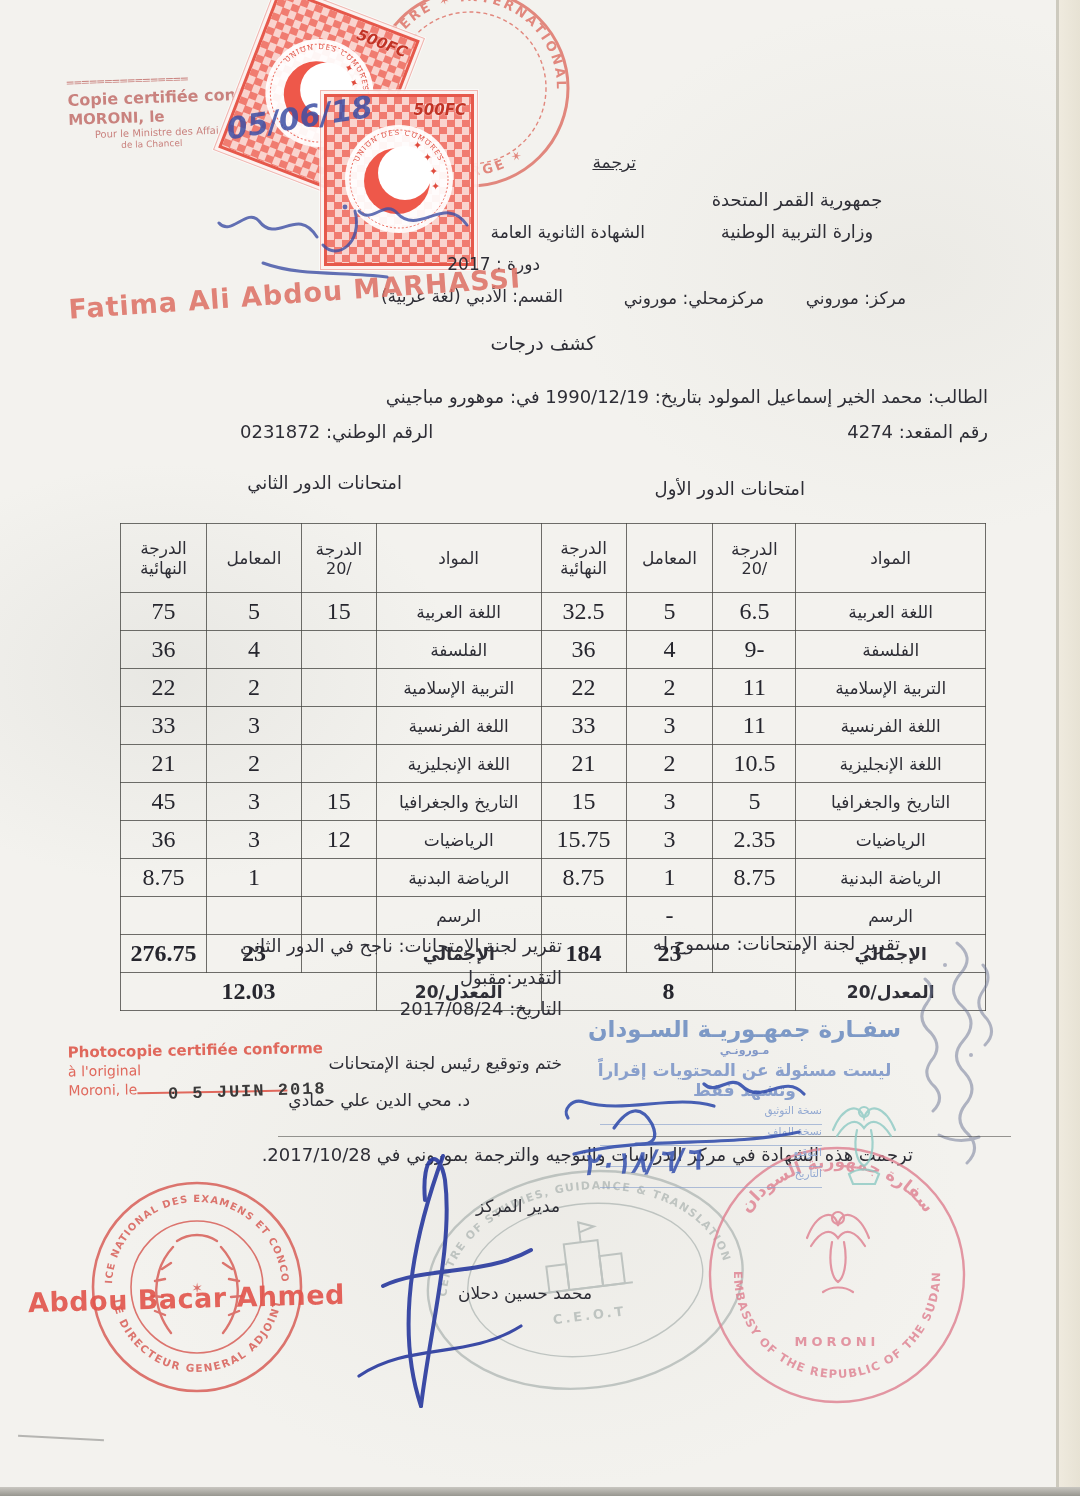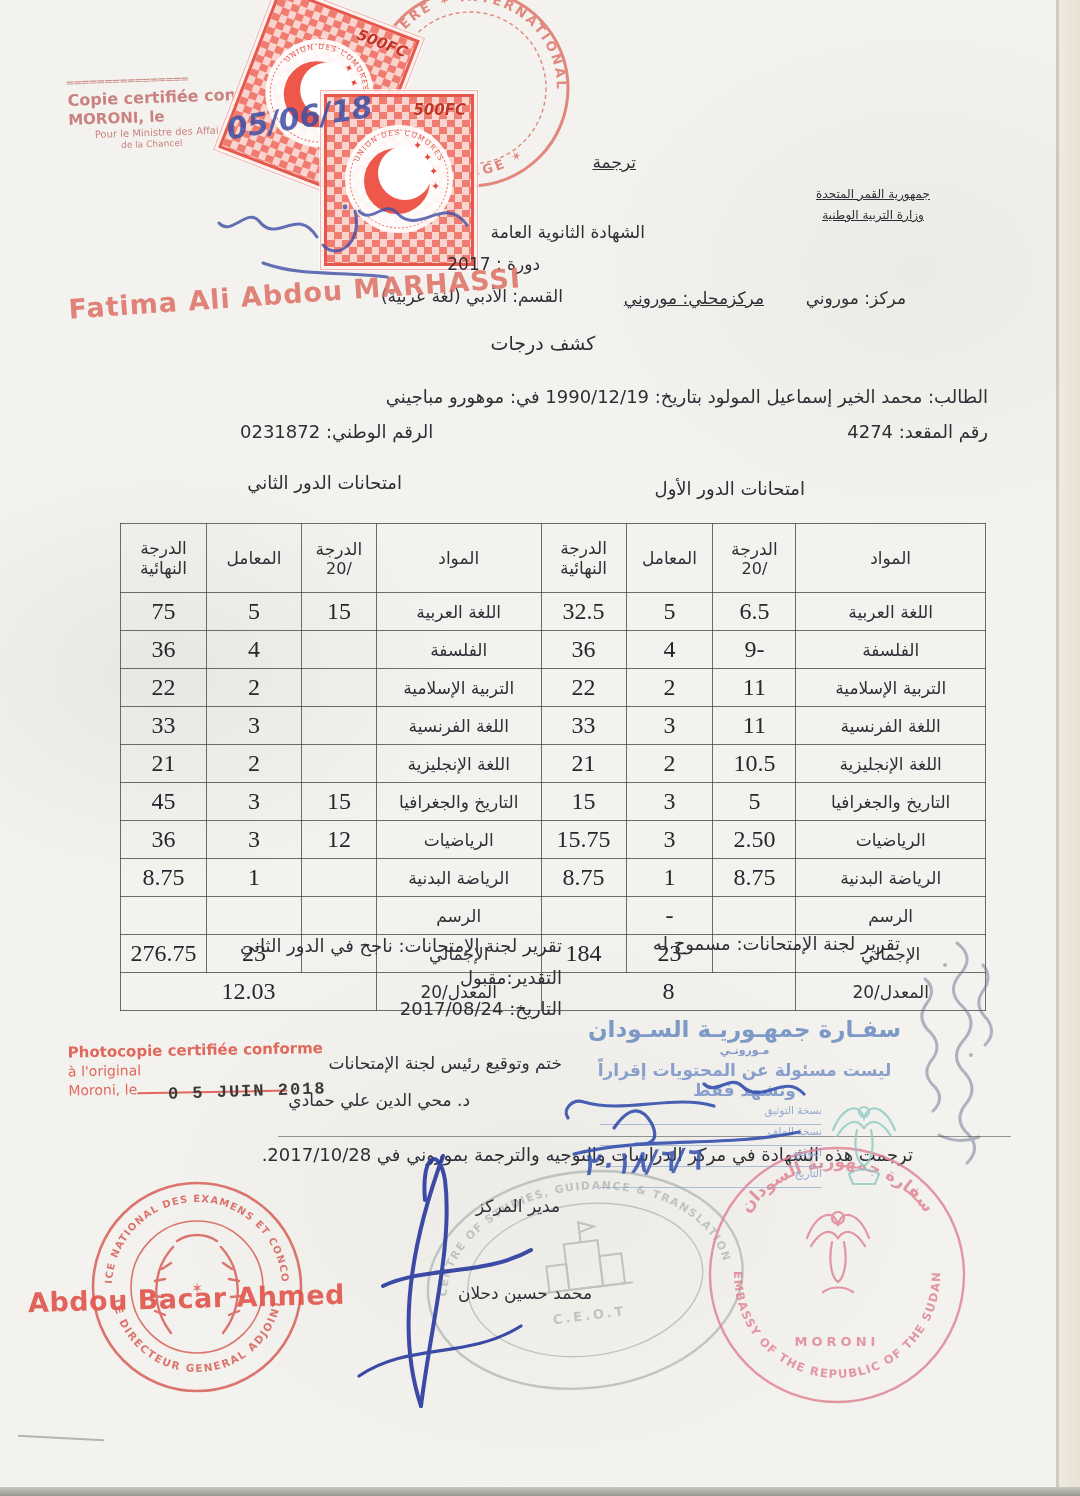--- a/index.html
+++ b/index.html
@@ -17,21 +17,21 @@
   .t17{font-size:17px;} .t18{font-size:18px;} .t19{font-size:19px;}
   
   table.grades{border-collapse:collapse;direction:rtl;background:transparent;}
   table.grades col{}
   table.grades td,table.grades th{border:1.4px solid rgba(70,70,66,.78);
      text-align:center;vertical-align:middle;padding:2px 4px;}
   table.grades th{font-weight:normal;font-size:17px;height:64px;}
   table.grades td{height:33px;}
   td.subj{text-align:right;padding-right:9px;font-size:17px;}
   td.num{font-family:"Liberation Serif",serif;font-size:24px;direction:ltr;color:#26262e;}
-  .b{font-weight:normal;}
+  .b{font-weight:bold;}
   .hdr2{direction:ltr;font-size:16px;}
   .copie{color:#c4736f;opacity:.88;transform:rotate(-2deg);line-height:1.25;}
   .copie .dash{letter-spacing:1px;font-size:11px;}
   .fatima{color:#dd6f63;font-weight:bold;font-size:27px;letter-spacing:1px;
           transform:rotate(-4deg);opacity:.85;white-space:nowrap;}
   .abdou{color:#e2574e;font-weight:bold;font-size:27px;letter-spacing:.5px;
          transform:rotate(-1.5deg);opacity:.92;white-space:nowrap;z-index:5;}
   .handblue{color:#3d4fa5;font-style:italic;font-weight:bold;opacity:.85;white-space:nowrap;}
   .photocopie{color:#e0685c;transform:rotate(-1deg);line-height:1.35;}
   .datestamp{color:#3a3a3a;font-family:"Liberation Mono",monospace;font-weight:bold;
@@ -128,33 +128,33 @@
       <path d="M262,40 C240,8 214,52 192,28 C180,14 166,40 154,26"></path>
       <path d="M150,26 C158,58 132,76 118,60"></path>
       <path d="M112,52 C92,20 72,60 54,36 C42,22 26,52 14,38"></path>
       <path d="M58,78 C96,92 140,86 182,92"></path>
     </g>
     <circle cx="140" cy="22" r="2.4" fill="#3d4fa5" opacity=".8"></circle>
   </svg>
 
   <div class="abs rtl t17" style="left:576px;top:152px;width:60px;text-decoration:underline;">ترجمة</div>
 
-  <div class="abs rtl ctr" style="left:768px;top:184px;width:210px;font-size:12px;line-height:1.75;text-decoration:underline;">
+  <div class="abs rtl ctr" style="left:692px;top:184px;width:210px;font-size:18px;line-height:1.75;">
     <div>جمهورية القمر المتحدة</div>
     <div>وزارة التربية الوطنية</div>
   </div>
 
   <div class="abs rtl t17" style="left:440px;top:222px;width:205px;">الشهادة الثانوية العامة</div>
   <div class="abs rtl t17" style="left:400px;top:254px;width:140px;">دورة : 2017</div>
   <div class="abs rtl t17" style="left:340px;top:286px;width:200px;padding-left:23px;">القسم: الأدبي (لغة عربية)</div>
 
   <div class="abs fatima" style="left:68px;top:278px;z-index:5;">Fatima Ali Abdou MARHASSI</div>
 
   <div class="abs rtl t17" style="left:786px;top:288px;width:120px;">مركز: موروني</div>
-  <div class="abs rtl t17" style="left:614px;top:288px;width:150px;text-decoration:underline;">مركزمحلي: موروني</div>
+  <div class="abs rtl t17" style="left:614px;top:288px;width:150px;">مركزمحلي: موروني</div>
 
   <div class="abs rtl ctr t19" style="left:468px;top:332px;width:150px;">كشف درجات</div>
 
   <div class="abs rtl t18" style="left:240px;top:386px;width:748px;">الطالب: محمد الخير إسماعيل  المولود بتاريخ: 1990/12/19   في: موهورو مباجيني</div>
   <div class="abs t18" style="left:240px;top:421px;width:748px;display:flex;flex-direction:row-reverse;justify-content:space-between;">
     <span class="rtl">رقم المقعد: 4274</span>
     <span class="rtl">الرقم الوطني: 0231872</span>
   </div>
 
   <div class="abs rtl t18" style="left:645px;top:478px;width:160px;">امتحانات الدور الأول</div>
@@ -249,21 +249,21 @@
           <td class="num">5</td>
           <td class="num">3</td>
           <td class="num">15</td>
       <td class="subj">التاريخ والجغرافيا</td>
           <td class="num">15</td>
           <td class="num">3</td>
           <td class="num">45</td>
     </tr>
     <tr>
       <td class="subj">الرياضيات</td>
-          <td class="num">2.50</td>
+          <td class="num">2.35</td>
           <td class="num">3</td>
           <td class="num">15.75</td>
       <td class="subj">الرياضيات</td>
           <td class="num">12</td>
           <td class="num">3</td>
           <td class="num">36</td>
     </tr>
     <tr>
       <td class="subj">الرياضة البدنية</td>
           <td class="num">8.75</td>

